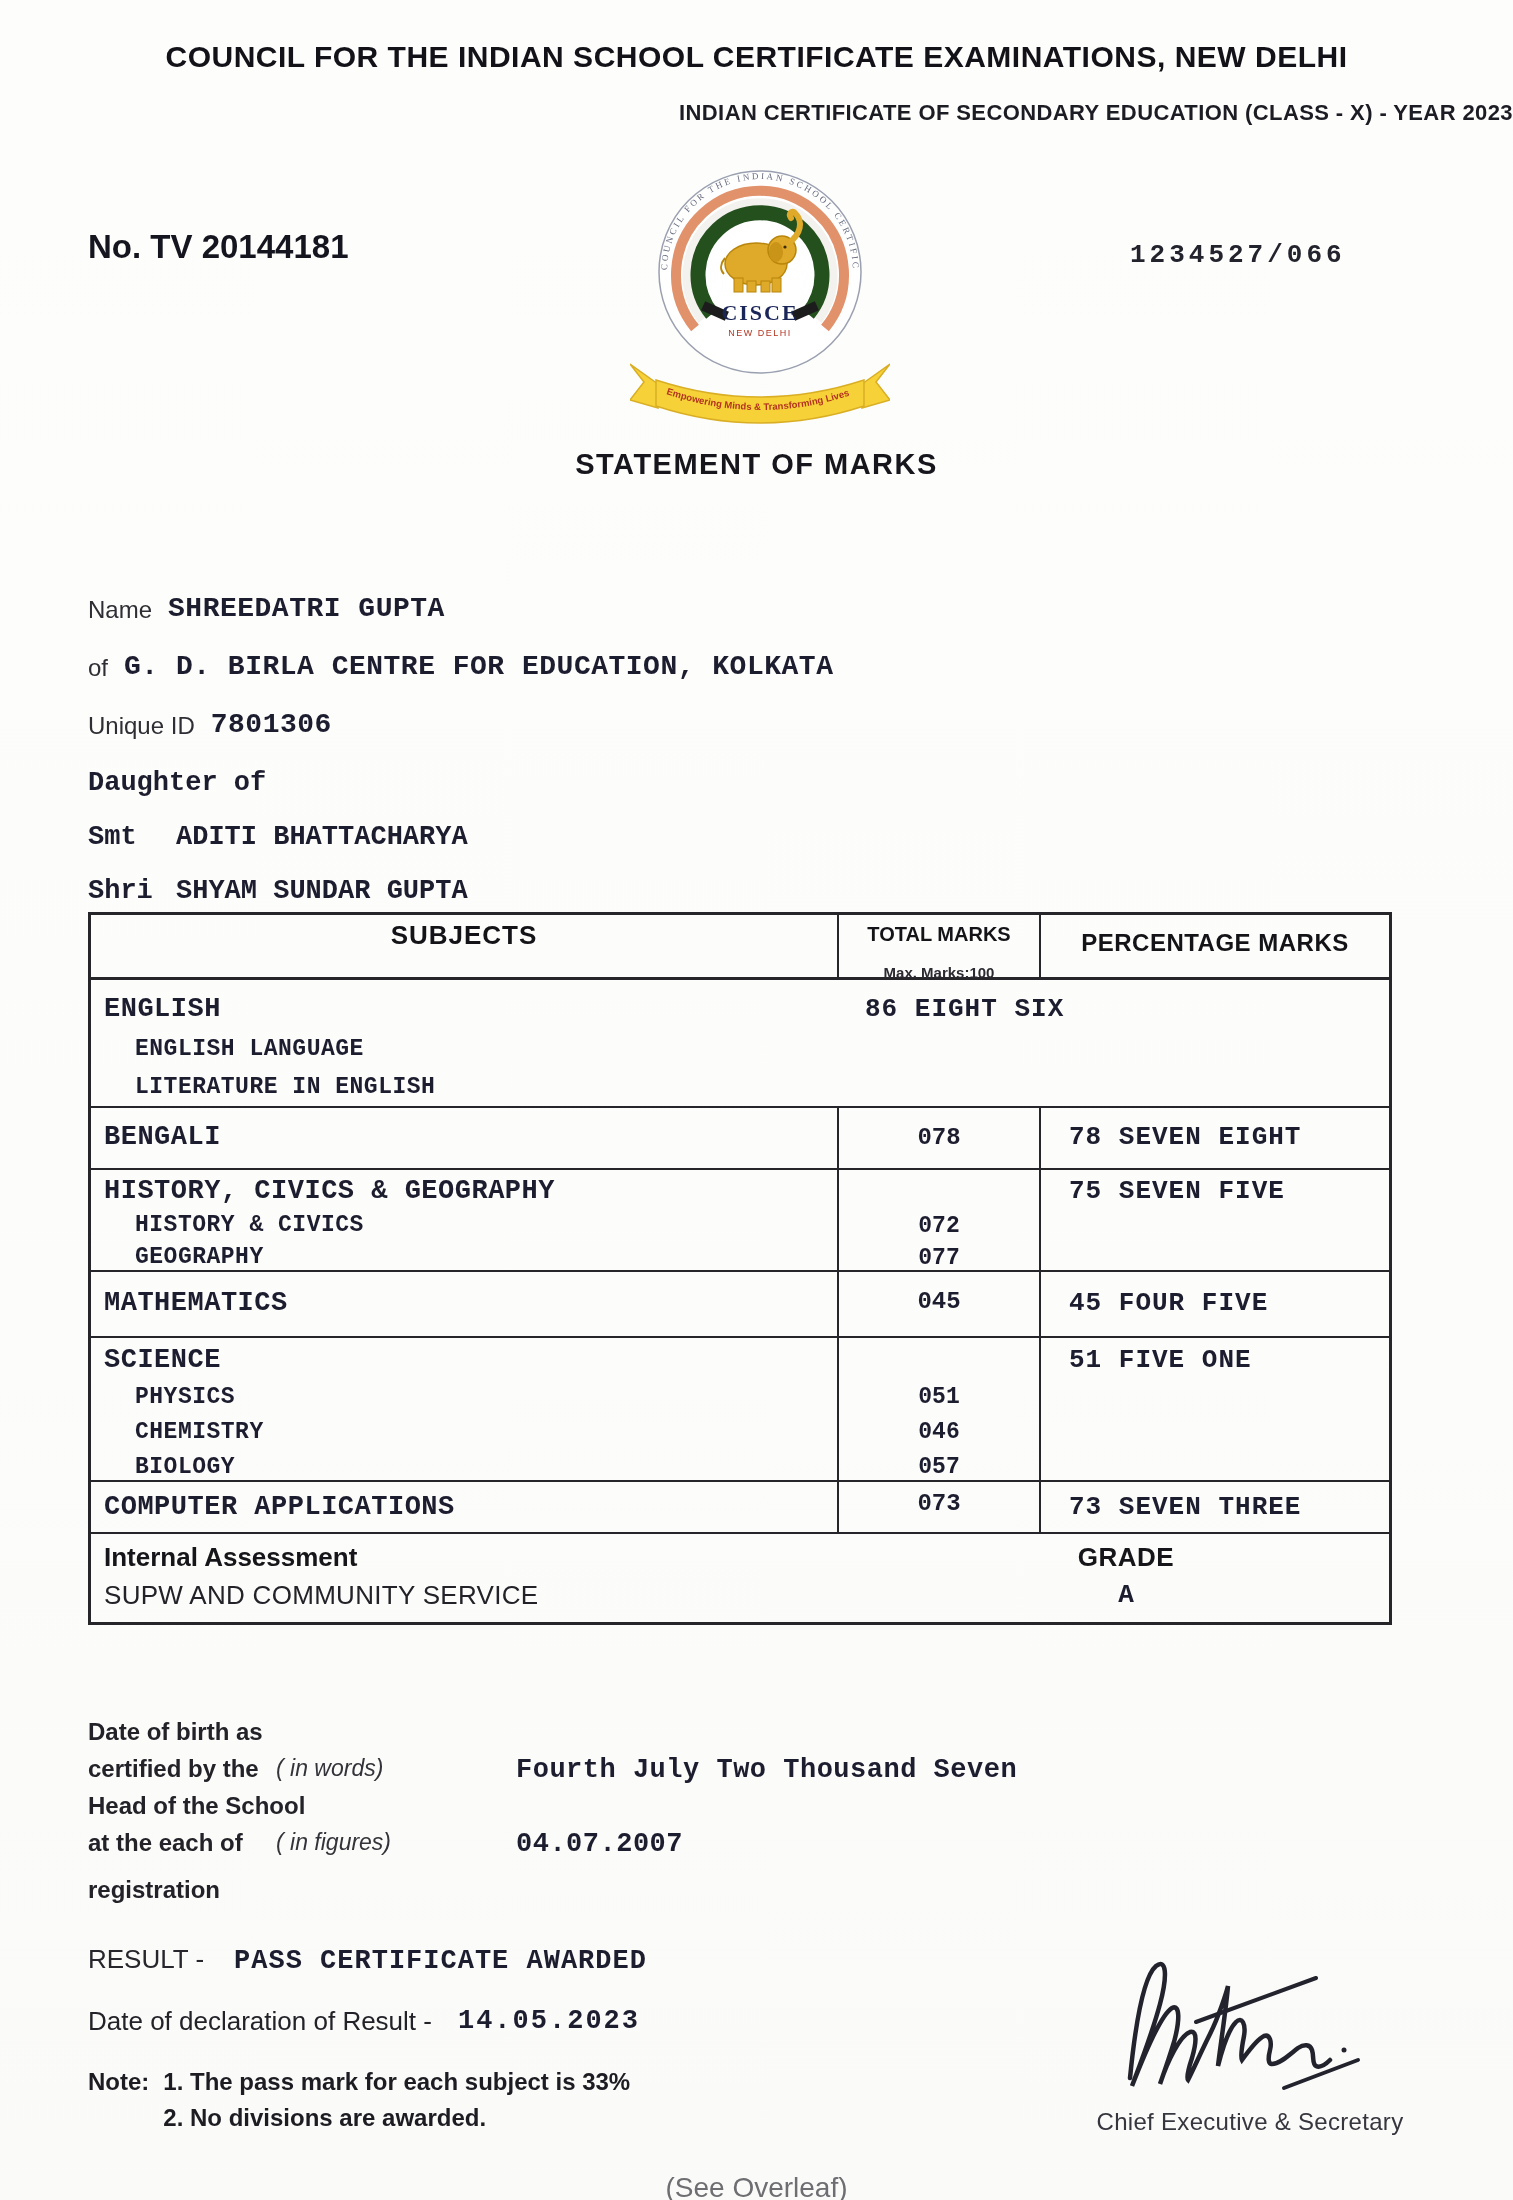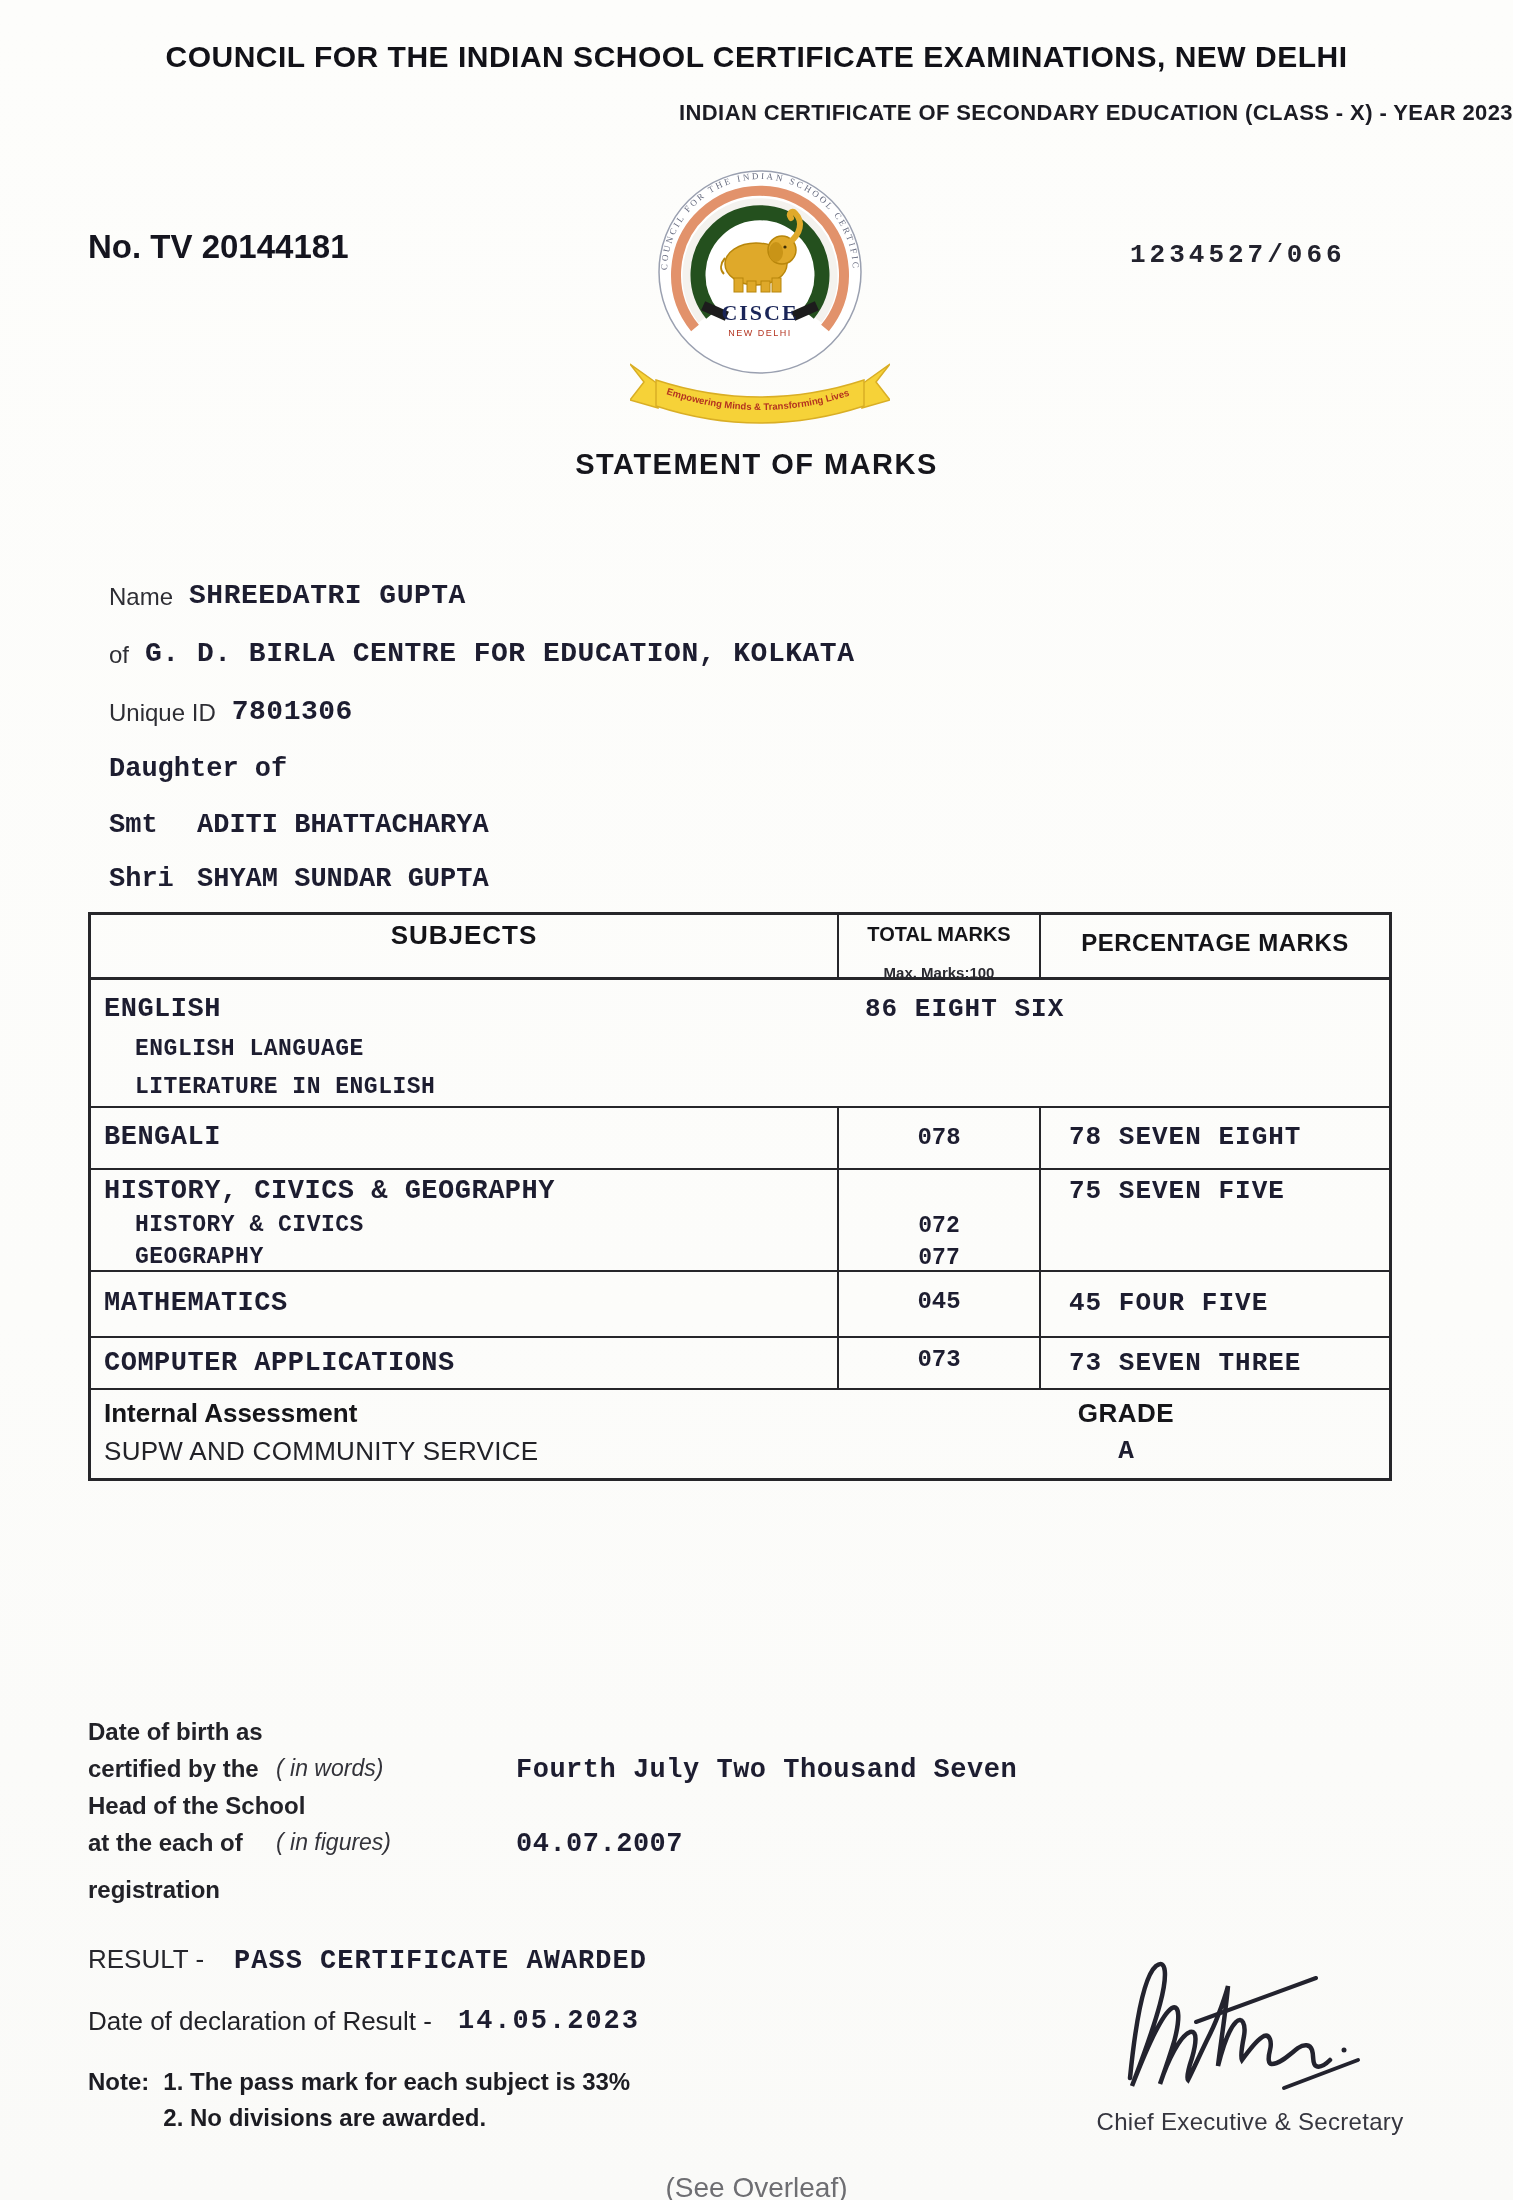--- a/index.html
+++ b/index.html
@@ -15,21 +15,21 @@
   .h-sub{position:absolute;top:100px;left:0;width:100%;text-align:right;
     font-size:22px;font-weight:bold;letter-spacing:.4px;color:#1c1c24;}
   .serial{position:absolute;top:228px;left:88px;font-size:33px;font-weight:bold;color:#15151f;}
   .code{position:absolute;top:240px;left:1130px;font-size:26px;font-weight:600;
     letter-spacing:4px;color:#23232e;}
   .logo{position:absolute;top:168px;left:630px;width:260px;height:268px;}
   .doc-title{position:absolute;top:448px;left:0;width:100%;text-align:center;
     font-size:29px;font-weight:bold;letter-spacing:1.5px;color:#16161c;}
   
   .info{position:absolute;top:566px;left:88px;}
-  .info-line{height:58px;display:flex;align-items:center;margin-left:21px;}
+  .info-line{height:58px;display:flex;align-items:flex-end;}
   .i-label{font-size:24px;color:#2e2e34;margin-right:16px;padding-top:3px;}
   .i-val{font-size:28px;font-weight:bold;color:#1d1d30;letter-spacing:.5px;}
   .i-bold{font-size:27px;font-weight:bold;color:#1d1d30;}
   
   .marks-table{position:absolute;top:912px;left:88px;width:1304px;border:3px solid #26262a;box-sizing:border-box;}
   .mt-row{display:flex;border-bottom:2px solid #26262a;}
   .mt-row:last-child{border-bottom:none;}
   .mt-head{border-bottom:3px solid #26262a;height:62px;}
   .c-subj{width:746px;box-sizing:border-box;}
   .c-total{width:204px;border-left:2px solid #26262a;border-right:2px solid #26262a;box-sizing:border-box;text-align:center;}
@@ -215,20 +215,37 @@
           <div class="line l-main mono-f" style="height:46px">MATHEMATICS</div>
         </div>
       <div class="c-total">
           <div class="line l-valm mono-f" style="height:46px;display:block;padding-top:16px">045</div>
         </div>
       <div class="c-pct">
           <div class="line l-pct mono-f" style="height:46px">45 FOUR FIVE</div>
         </div>
     </div>
 
+    <div class="mt-row" style="height:142px">
+      <div class="c-subj">
+        <div class="line l-main mono-f" style="height:37px">SCIENCE</div>
+        <div class="line l-sub mono-f" style="height:35px">PHYSICS</div>
+        <div class="line l-sub mono-f" style="height:35px">CHEMISTRY</div>
+        <div class="line l-sub mono-f" style="height:35px">BIOLOGY</div>
+      </div>
+      <div class="c-total">
+        <div class="line" style="height:37px"></div>
+        <div class="line l-val mono-f" style="height:35px;display:block;padding-top:9px">051</div>
+        <div class="line l-val mono-f" style="height:35px;display:block;padding-top:9px">046</div>
+        <div class="line l-val mono-f" style="height:35px;display:block;padding-top:9px">057</div>
+      </div>
+      <div class="c-pct">
+        <div class="line l-pct mono-f" style="height:37px">51 FIVE ONE</div>
+      </div>
+    </div>
 
     <div class="mt-row" style="height:50px">
       <div class="c-subj">
           <div class="line l-main mono-f" style="height:40px">COMPUTER APPLICATIONS</div>
         </div>
       <div class="c-total">
           <div class="line l-valm mono-f" style="height:40px;display:block;padding-top:8px">073</div>
         </div>
       <div class="c-pct">
           <div class="line l-pct mono-f" style="height:40px">73 SEVEN THREE</div>

